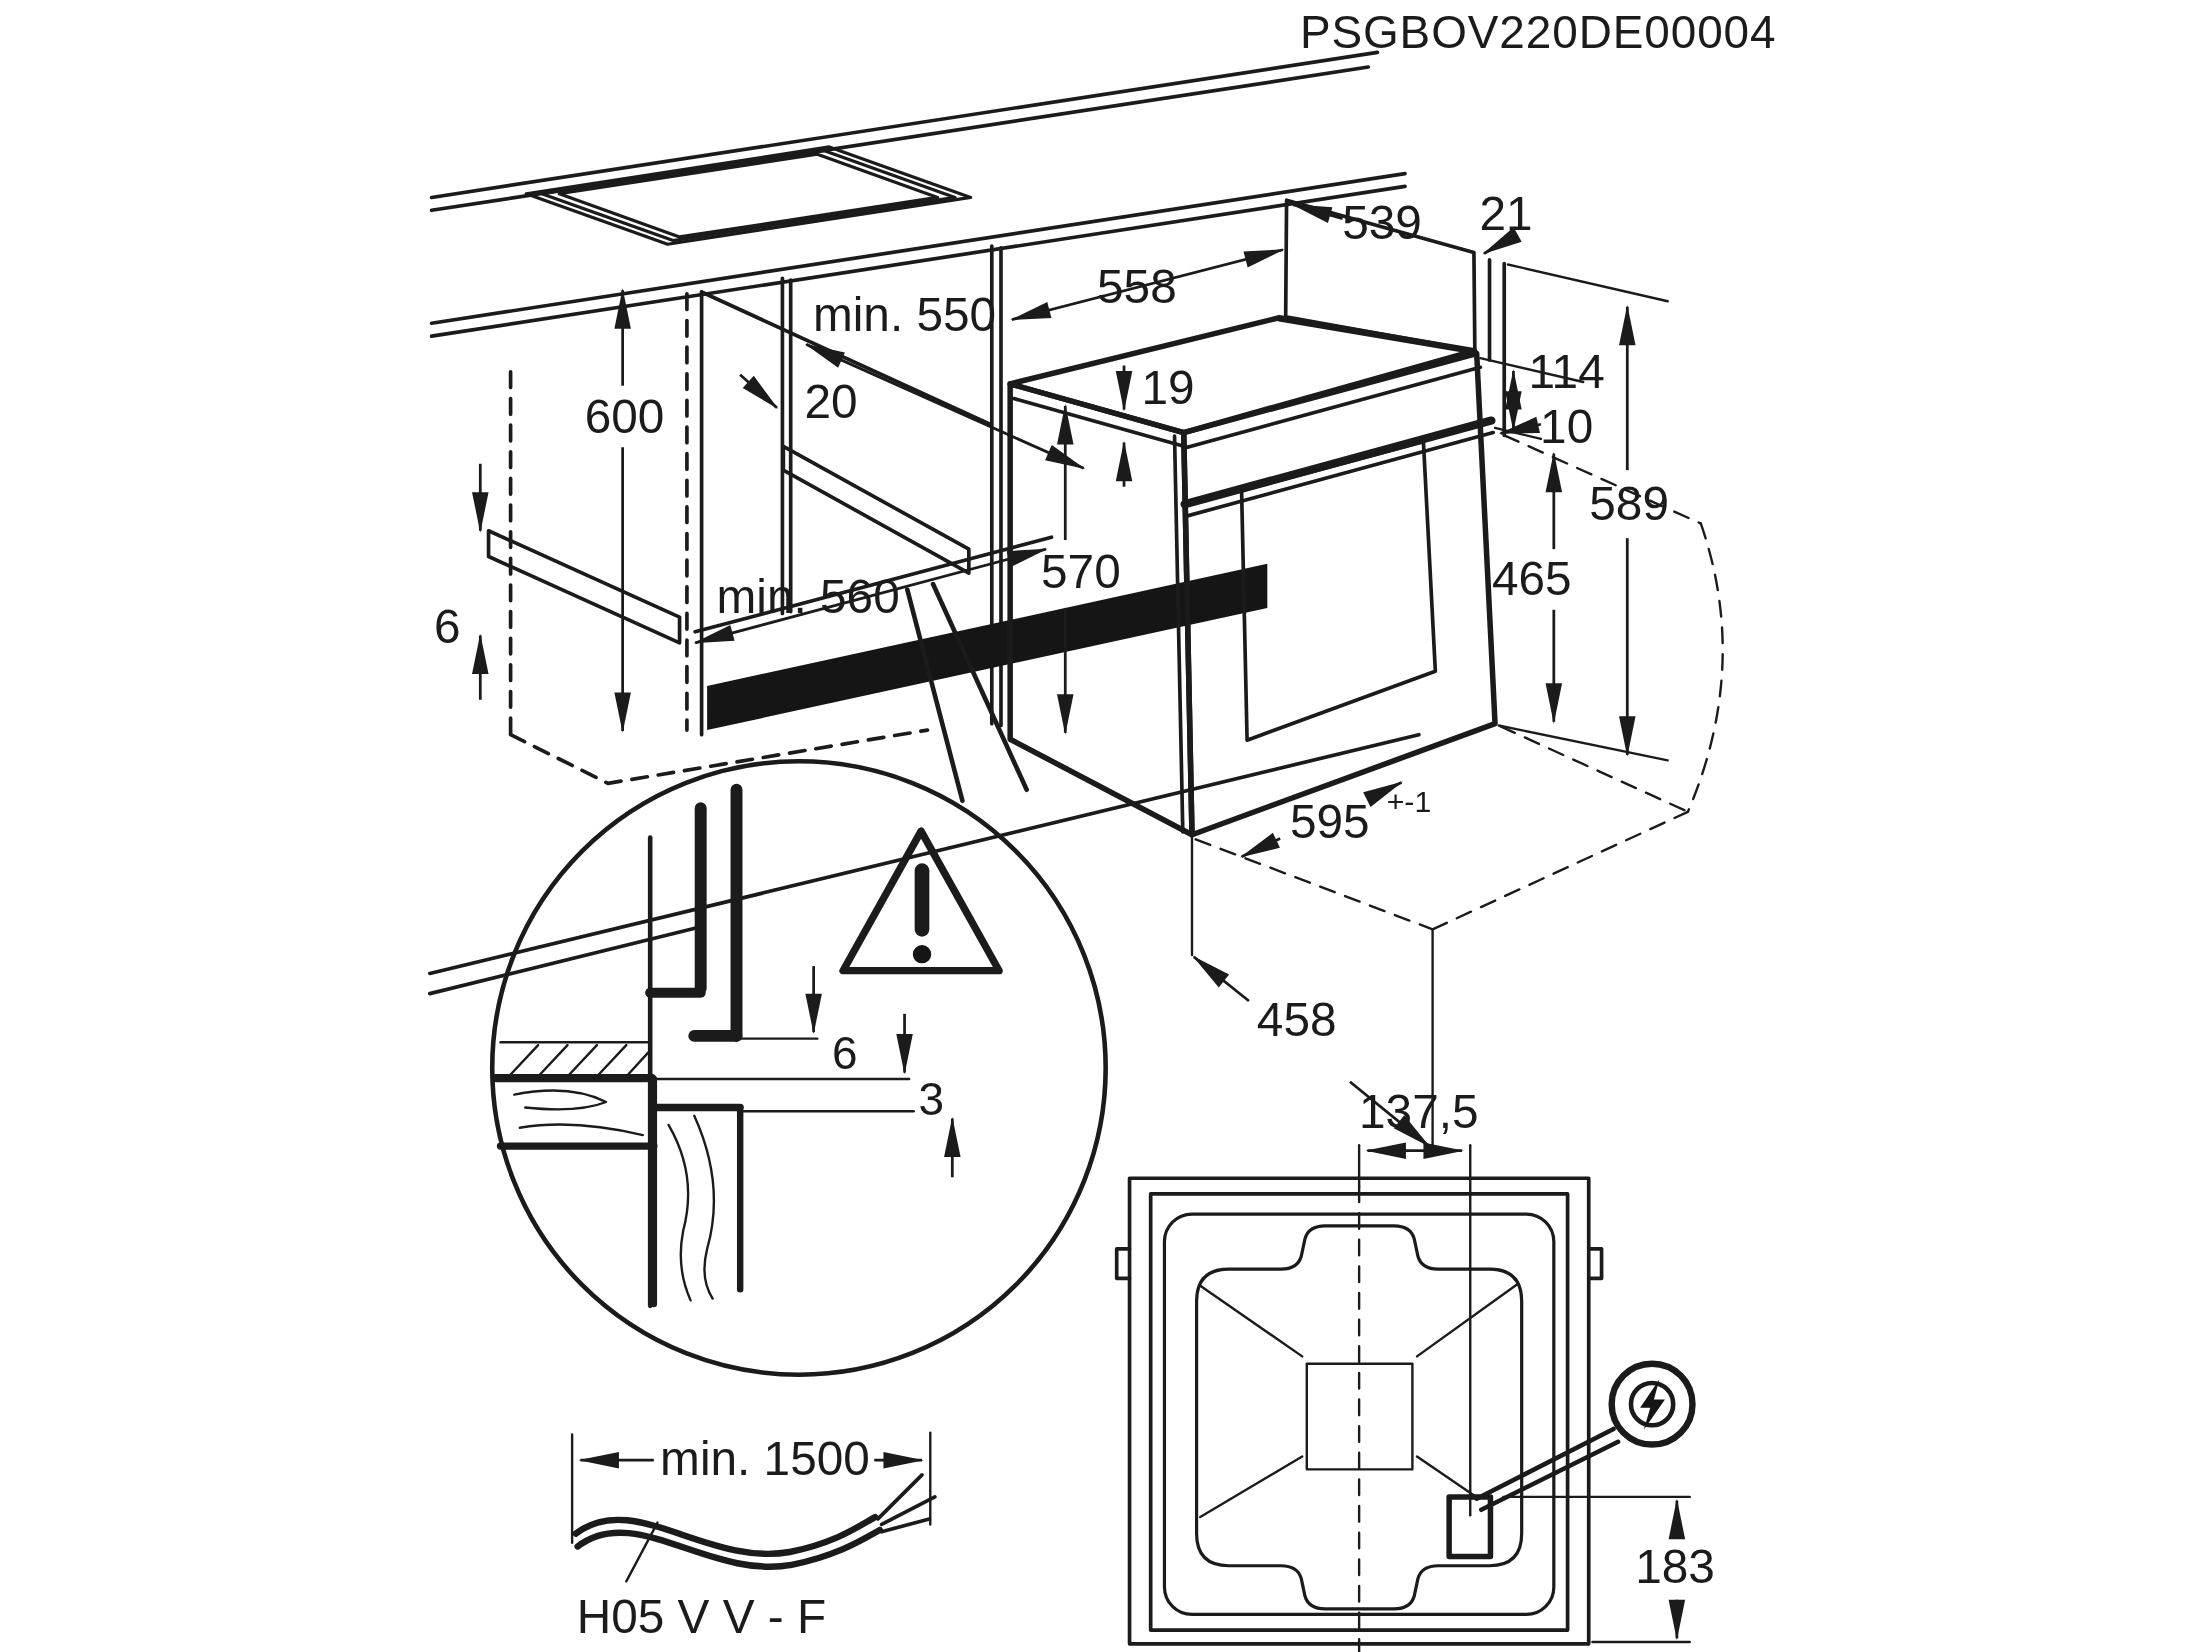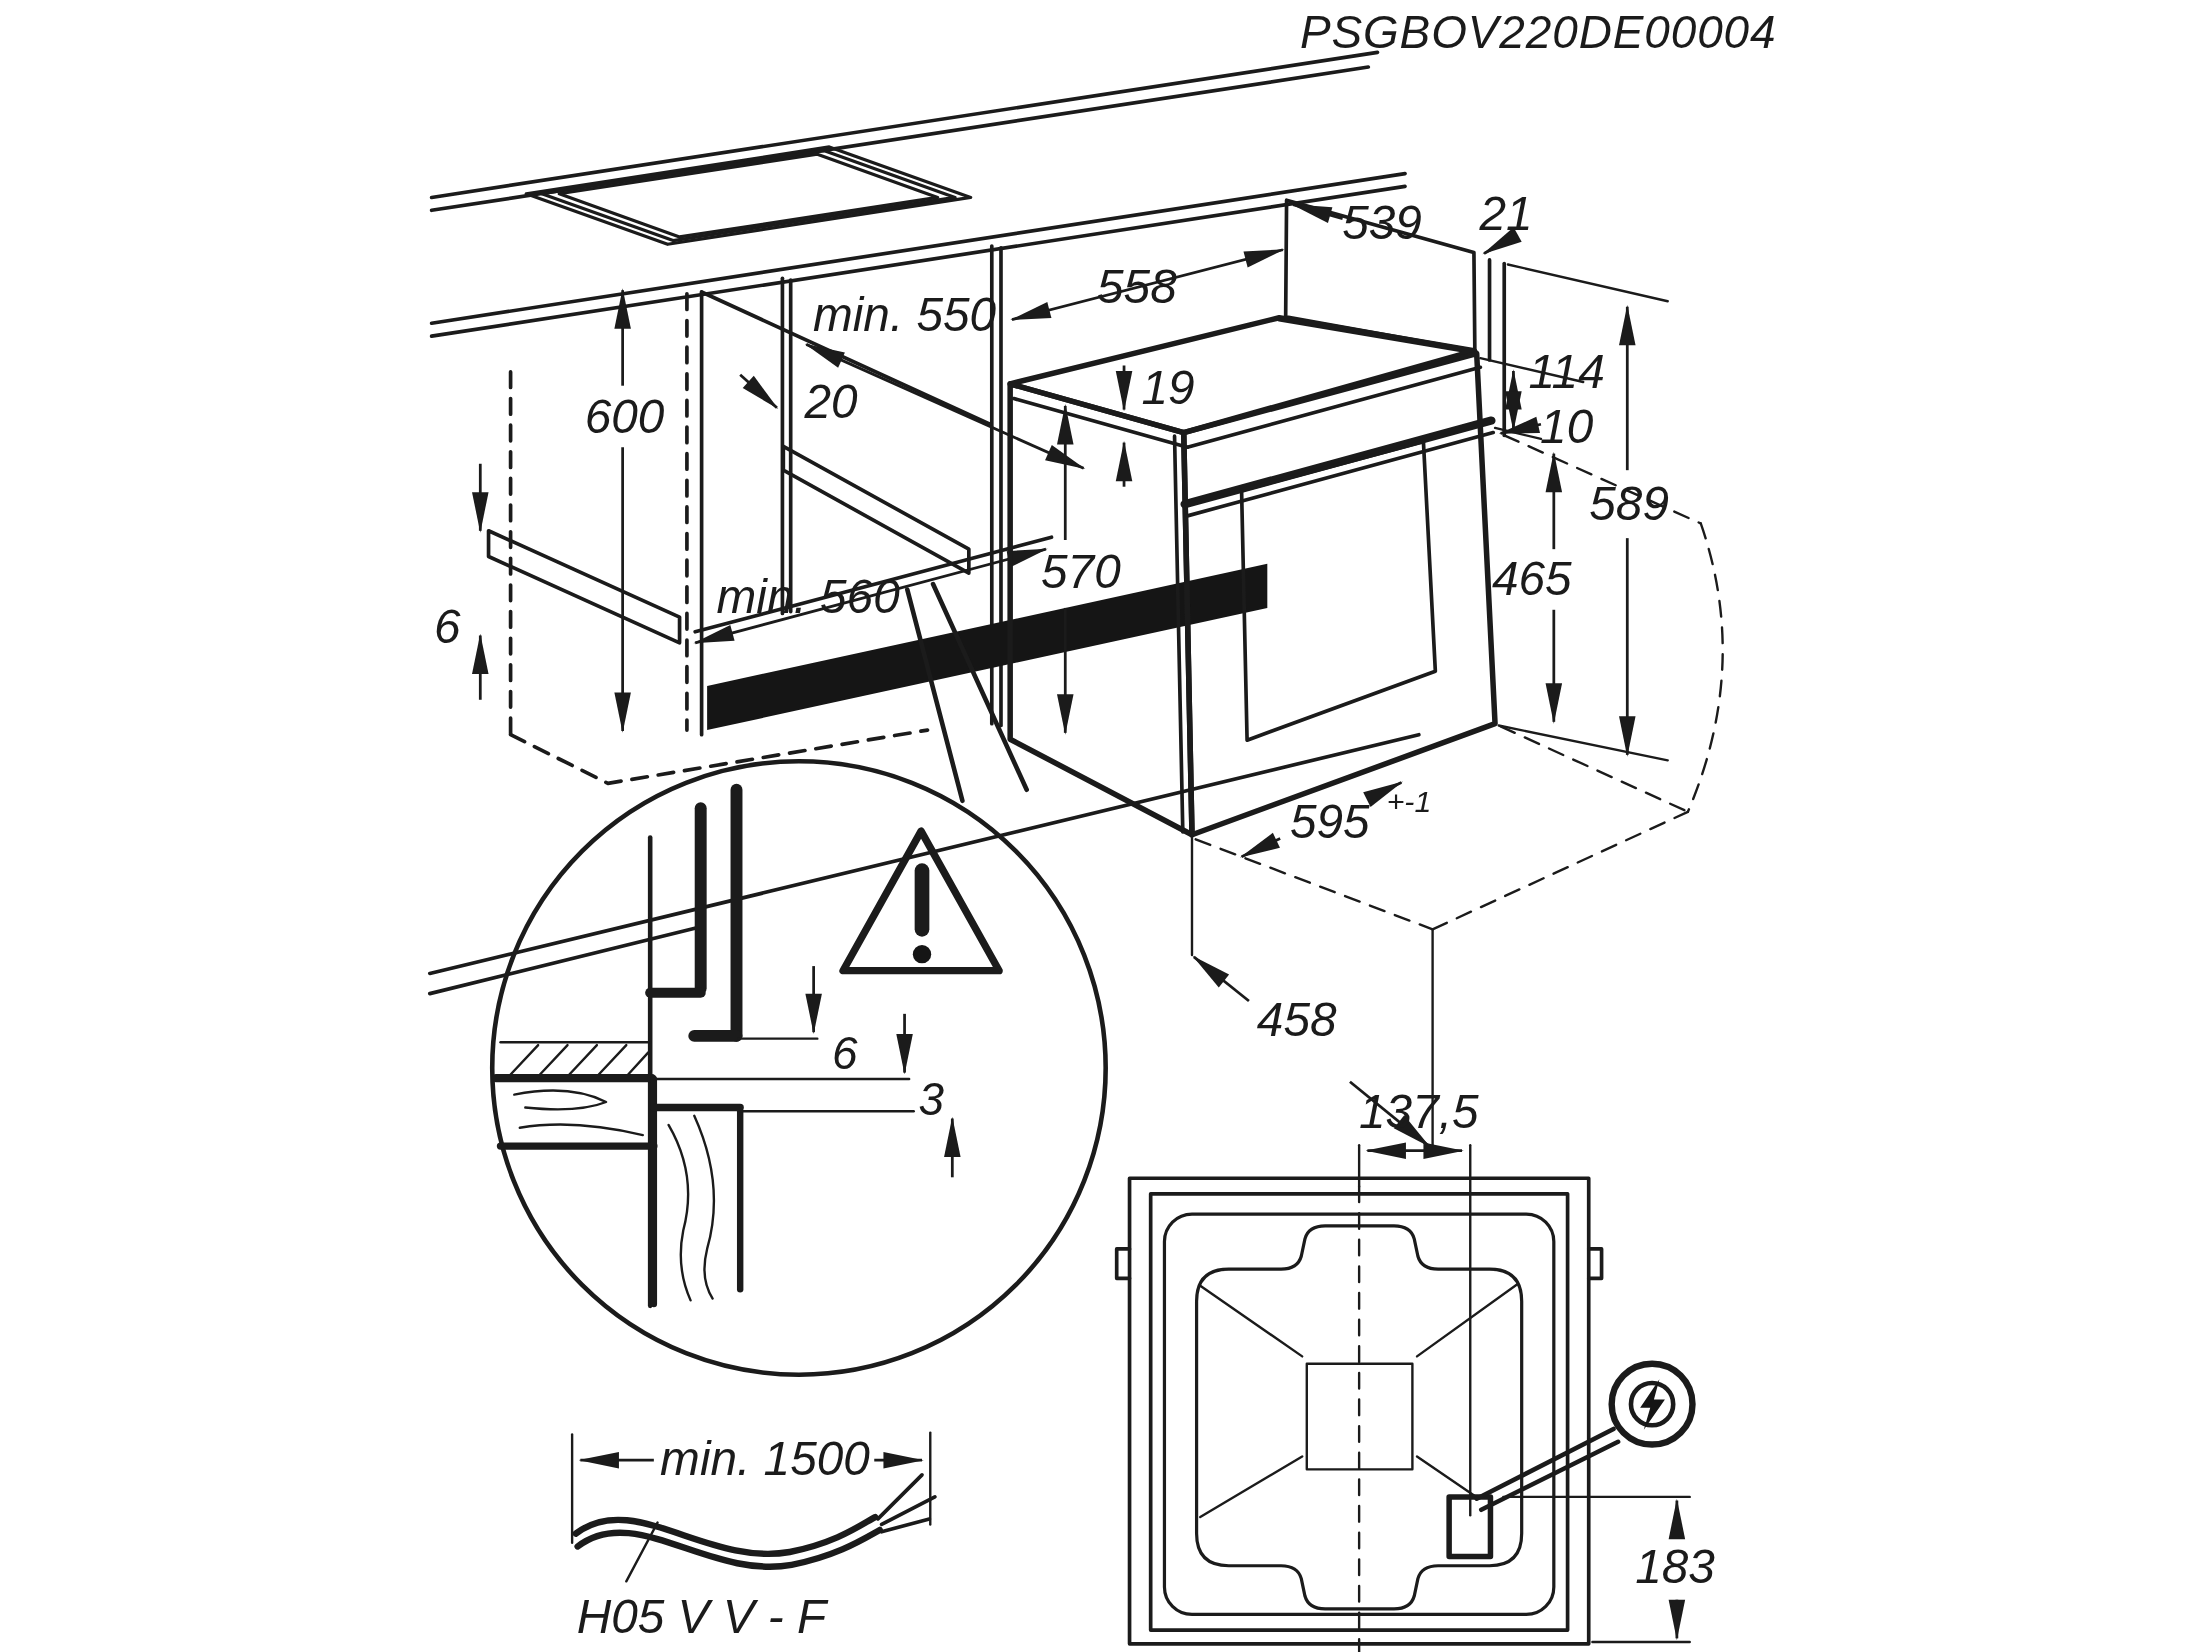--- a/index.html
+++ b/index.html
@@ -1,16 +1,16 @@
 <!DOCTYPE html>
 <html style="font-size:14.7px"><head>
 <meta charset="utf-8">
 <style>
   html,body{margin:0;padding:0;background:#fff;}
-  .page{position:relative;width:2030px;height:1653px;background:#ffffff;overflow:hidden;font-style:italic;}
+  .page{position:relative;width:2030px;height:1653px;background:#ffffff;overflow:hidden;}
   svg{position:absolute;left:0;top:0;}
   text{font-family:"Liberation Sans","DejaVu Sans",sans-serif;fill:#1b1b1b;}
   .d{font-size:52px;}          
   .dd{font-size:50px;}         
   .t{font-size:50px;letter-spacing:1px;} 
   .s{font-size:33px;}          
   .ln{stroke:#1b1b1b;fill:none;stroke-width:4;stroke-linecap:round;stroke-linejoin:round;}
   .xthick{stroke-width:13;}
   .thin{stroke-width:2.6;}
   .dim{stroke:#1b1b1b;fill:none;stroke-width:3;}

